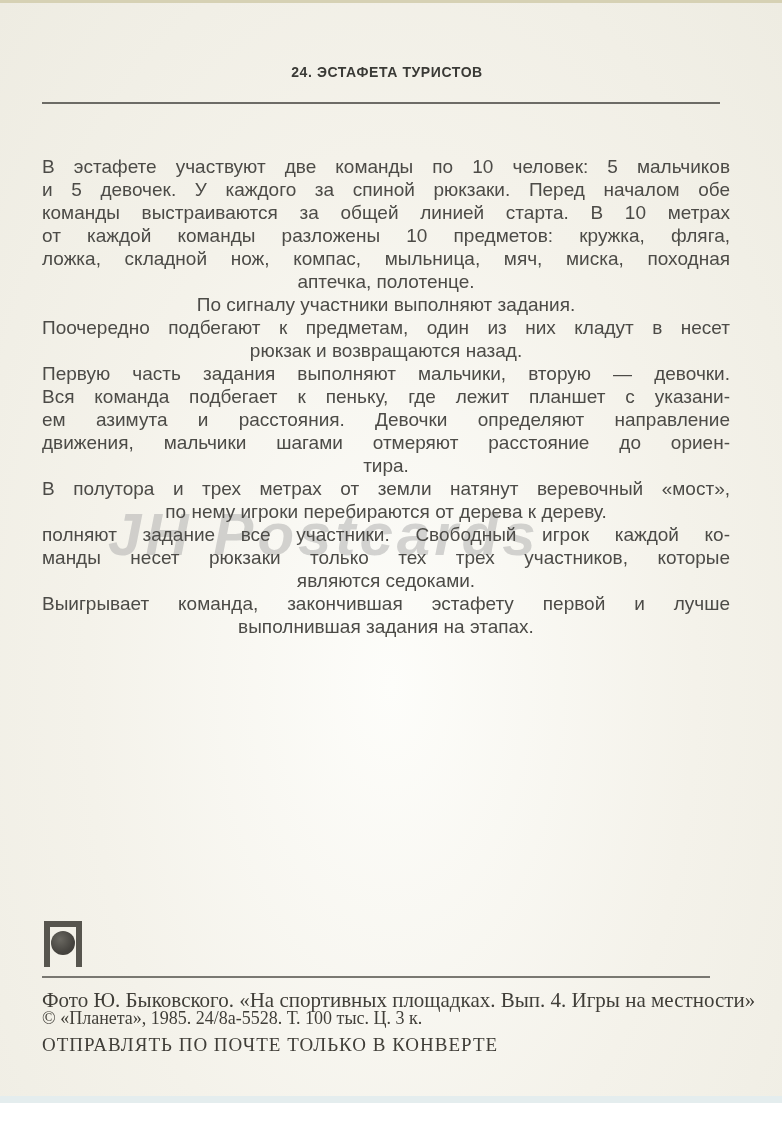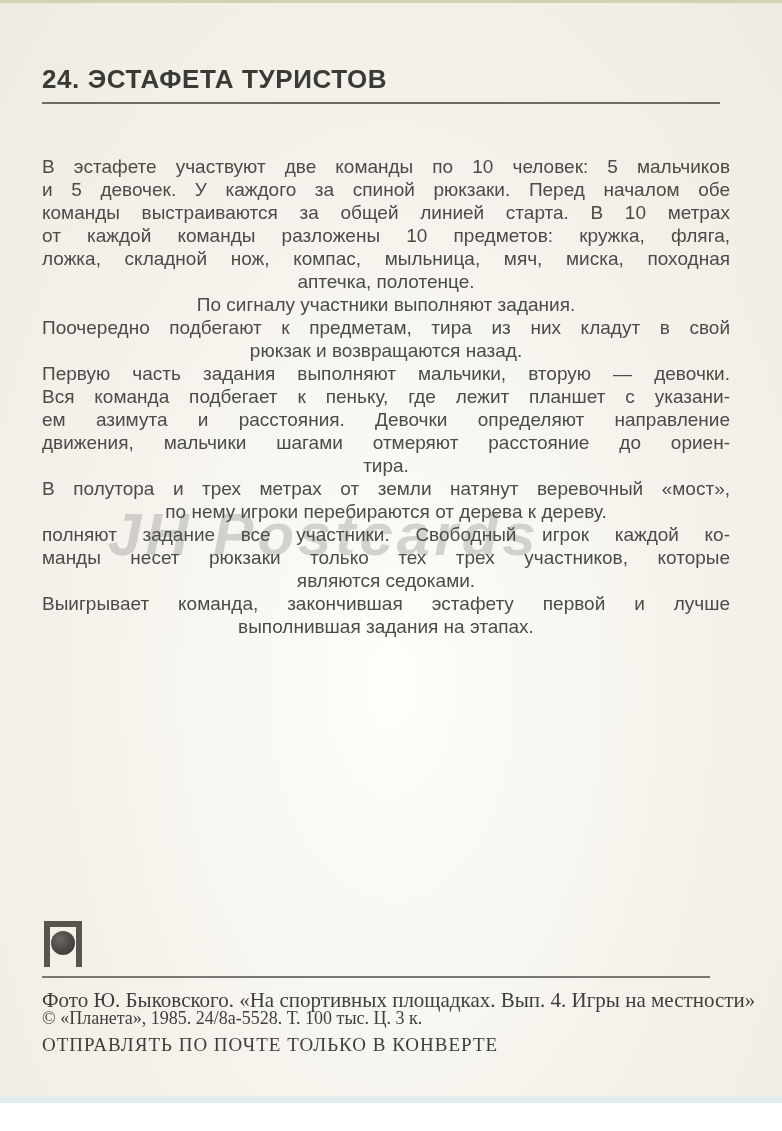--- a/index.html
+++ b/index.html
@@ -17,23 +17,24 @@
     border-top:3px solid #d6d1b4;
     box-sizing:border-box;
   }
   .scan-edge-bottom{
     position:absolute;left:0;top:1096px;width:782px;height:7px;
     background:#e4edee;
   }
   
   .title{
     position:absolute;left:42px;top:64px;width:690px;
-    font-size:26px;font-weight:bold;letter-spacing:.6px;
+    font-size:14px;font-weight:bold;letter-spacing:.6px;
     color:var(--title-ink,#3a3a36);
     white-space:nowrap;
+    text-align:center;
   }
   .title-rule{
     position:absolute;left:42px;top:102px;width:678px;height:2px;
     background:#55544f;opacity:.85;
   }
   
   .body{
     position:absolute;left:42px;top:122px;width:688px;
     color:var(--ink,#4c4b47);
     font-size:19px;line-height:23px;
@@ -104,21 +105,21 @@
   <div class="title-rule"></div>
 
   <div class="body">
       <div class="bline just">В эстафете участвуют две команды по 10 человек: 5 мальчиков</div>
       <div class="bline just">и 5 девочек. У каждого за спиной рюкзаки. Перед началом обе</div>
       <div class="bline just">команды выстраиваются за общей линией старта. В 10 метрах</div>
       <div class="bline just">от каждой команды разложены 10 предметов: кружка, фляга,</div>
       <div class="bline just">ложка, складной нож, компас, мыльница, мяч, миска, походная</div>
       <div class="bline endline">аптечка, полотенце.</div>
       <div class="bline endline">По сигналу участники выполняют задания.</div>
-      <div class="bline just">Поочередно подбегают к предметам, тира из них кладут в свой</div>
+      <div class="bline just">Поочередно подбегают к предметам, один из них кладут в несет</div>
       <div class="bline endline">рюкзак и возвращаются назад.</div>
       <div class="bline just">Первую часть задания выполняют мальчики, вторую — девочки.</div>
       <div class="bline just">Вся команда подбегает к пеньку, где лежит планшет с указани-</div>
       <div class="bline just">ем азимута и расстояния. Девочки определяют направление</div>
       <div class="bline just">движения, мальчики шагами отмеряют расстояние до ориен-</div>
       <div class="bline endline">тира.</div>
       <div class="bline just">В полутора и трех метрах от земли натянут веревочный «мост»,</div>
       <div class="bline endline">по нему игроки перебираются от дерева к дереву.</div>
       <div class="bline just">полняют задание все участники. Свободный игрок каждой ко-</div>
       <div class="bline just">манды несет рюкзаки только тех трех участников, которые</div>

